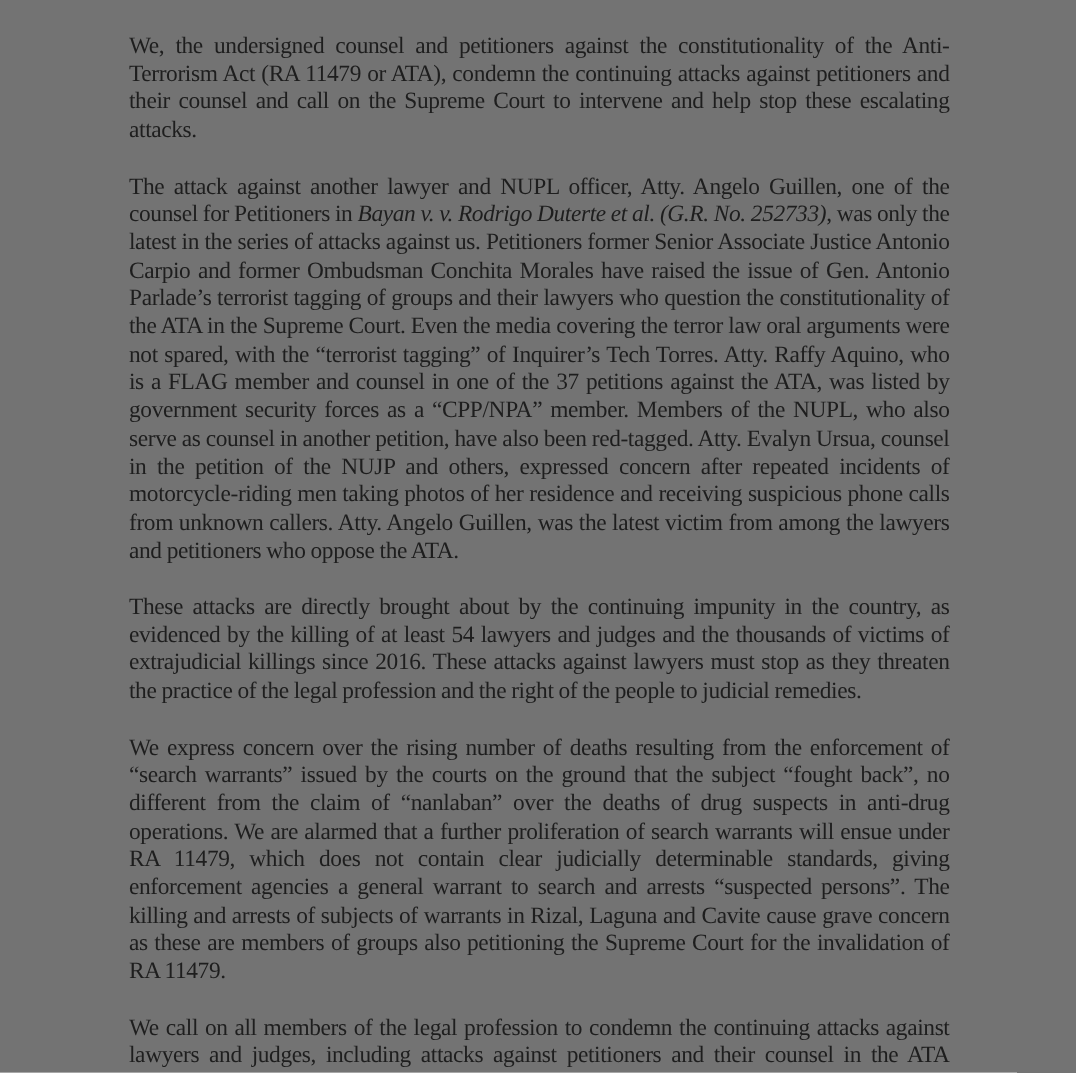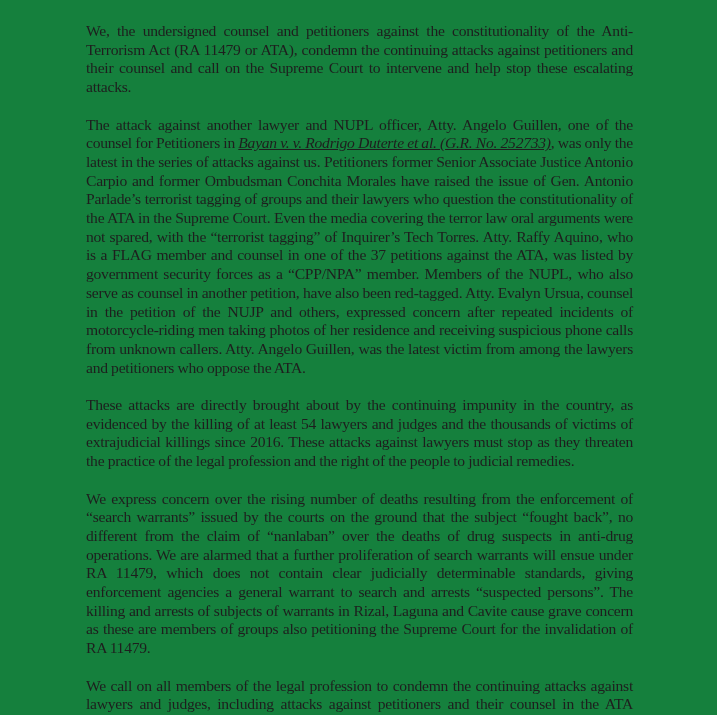--- a/index.html
+++ b/index.html
@@ -12,21 +12,21 @@
       height: 715px;
       overflow: hidden;
       position: relative;
     }
     .page {
       position: absolute;
       left: 0;
       top: 0;
       width: 717px;
       height: 715px;
-      background: #15803d;
+      background: #737373;
       overflow: hidden;
     }
     .top-fragment {
       position: absolute;
       left: 150px;
       top: -2px;
       width: 420px;
       height: 6px;
       overflow: hidden;
     }
@@ -41,21 +41,20 @@
       color: #1e1e1e;
       text-align: justify;
       letter-spacing: -0.25px;
       word-spacing: -0.3px;
     }
     .body-text p {
       margin: 0 0 18.7px 0;
     }
     .body-text p .it {
       font-style: italic;
-      text-decoration: underline;
     }
   </style>
 </head>
 <body>
 
 <div class="page">
   <div class="top-fragment">
     
   </div>
 

